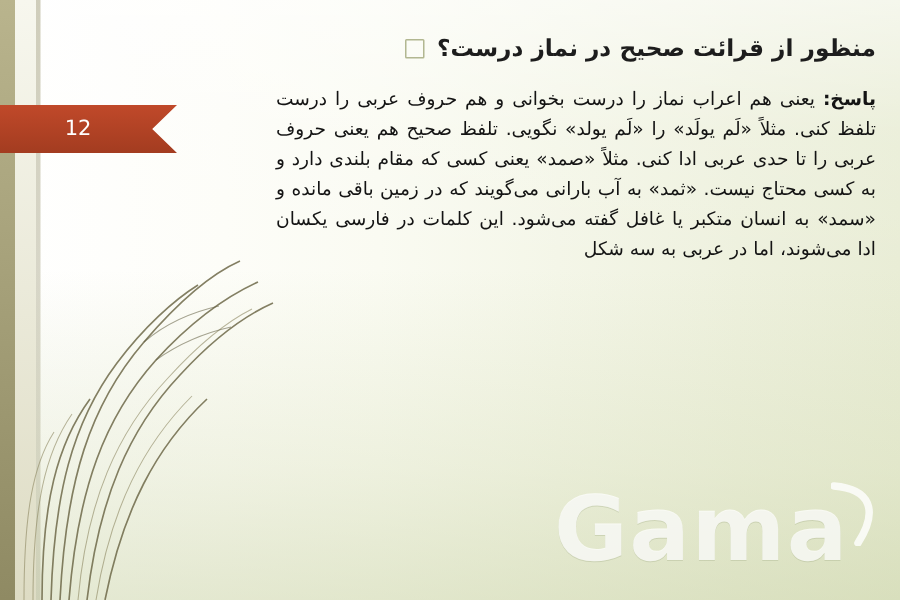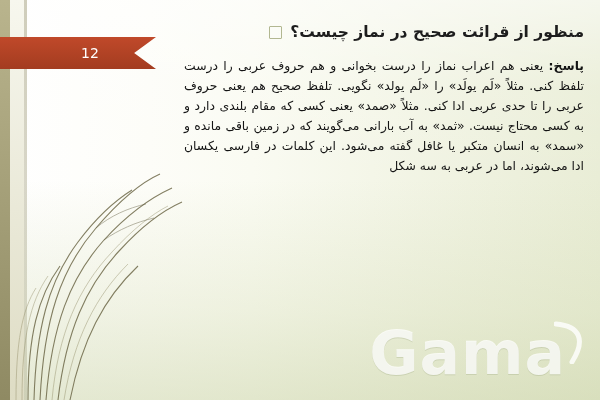--- a/index.html
+++ b/index.html
@@ -58,33 +58,32 @@
   .left-band-edge {
     position: absolute;
     top: 0; left: 24px;
     width: 3px; height: 100%;
     background: linear-gradient(to bottom, rgba(160,156,120,.5), rgba(140,136,100,.25));
   }
 
   
   .ribbon {
     position: absolute;
-    top: 37px;
+    top: 70px;
     left: 0px;
     width: 118px;
     height: 32px;
     background: linear-gradient(to bottom, #c0492a, #a33c20);
     color: #ffffff;
     font-size: 14px;
     display: flex;
     align-items: center;
     justify-content: center;
     box-shadow: 0 1px 2px rgba(0,0,0,0.25);
     clip-path: polygon(0 0, 100% 0, 86% 50%, 100% 100%, 0 100%);
-    padding-left: 38px;
   }
   .ribbon span { padding-right: 14px; }
 
   
   .grass {
     position: absolute;
     left: 0;
     bottom: 0;
     width: 300px;
     height: 280px;
@@ -185,21 +184,21 @@
       <path d="M96 108 C 110 96, 128 88, 146 84"></path>
       <path d="M104 120 C 118 110, 136 102, 154 98"></path>
     </g>
   </svg>
 
   <div class="ribbon">
     <span>12</span>
   </div>
 
   <div class="title-wrap">
-    <div class="title-text">منظور از قرائت صحیح در نماز چیست؟</div>
+    <div class="title-text">منظور از قرائت صحیح در نماز درست؟</div>
     <div class="title-bullet"></div>
   </div>
 
   <div class="body-wrap">
     <p><span class="lead">پاسخ:</span> یعنی هم اعراب نماز را درست بخوانی و هم حروف عربی را درست تلفظ کنی. مثلاً «لَم یولَد» را «لَم یولد» نگویی. تلفظ صحیح هم یعنی حروف عربی را تا حدی عربی ادا کنی. مثلاً «صمد» یعنی کسی که مقام بلندی دارد و به کسی محتاج نیست. «ثمد» به آب بارانی می‌گویند که در زمین باقی مانده و «سمد» به انسان متکبر یا غافل گفته می‌شود. این کلمات در فارسی یکسان ادا می‌شوند، اما در عربی به سه شکل</p>
   </div>
 
   <div class="watermark">
     <span>Gama</span>
     <svg class="swoosh" viewBox="0 0 34 44" aria-hidden="true">

